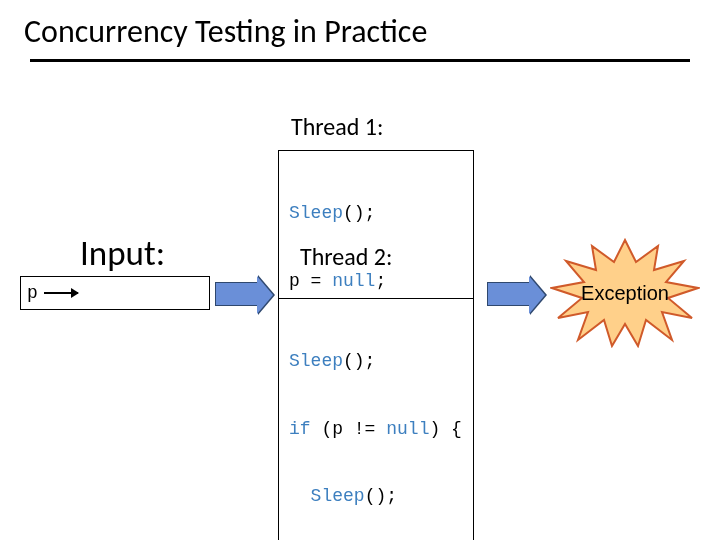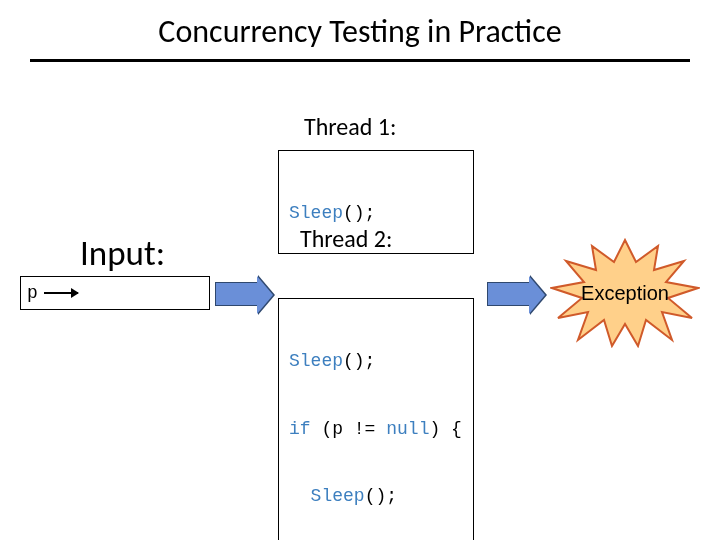--- a/index.html
+++ b/index.html
@@ -5,25 +5,25 @@
   * { box-sizing: border-box; margin: 0; padding: 0; }
   body {
     width: 720px;
     height: 540px;
     background: #fff;
     font-family: Calibri, Arial, sans-serif;
     position: relative;
     overflow: hidden;
   }
   .title {
-    text-align: center;
     font-size: 32px;
     font-weight: 400;
     color: #000;
     padding-top: 12px;
+    padding-left: 24px;
   }
   .hr {
     border: none;
     border-top: 3px solid #000;
     margin: 8px 30px 0 30px;
   }
   .thread-label {
     position: absolute;
     font-size: 24px;
     font-family: Calibri, Arial, sans-serif;
@@ -128,32 +128,33 @@
     color: #000;
     font-family: Liberation Sans, sans-serif;
   }
 </style>
 </head>
 <body>
 
 <div class="title">Concurrency Testing in Practice</div>
 <hr class="hr">
 
-<div class="thread-label" style="left:304px; top:112px;">Thread 1:</div>
+<div class="thread-label" style="left:291px; top:112px;">Thread 1:</div>
 <div class="codebox" style="left:278px; top:150px; width:196px;">
   <span class="line"><span class="tok-call">Sleep</span><span>();</span></span>
+  <span class="line"><span>p = </span><span class="tok-kw">null</span><span>;</span></span>
 </div>
 
 <div class="input-label">Input:</div>
 <div class="inputbox">
   <span class="p">p</span>
   <span class="arrow"></span>
 </div>
 
-<div class="thread-label" style="left:300px; top:224px;">Thread 2:</div>
+<div class="thread-label" style="left:300px; top:242px;">Thread 2:</div>
 <div class="codebox" style="left:278px; top:298px; width:196px;">
   <span class="line"><span class="tok-call">Sleep</span><span>();</span></span>
   <span class="line"><span class="tok-kw">if</span><span> (p != </span><span class="tok-kw">null</span><span>) {</span></span>
   <span class="line"><span>  </span><span class="tok-call">Sleep</span><span>();</span></span>
   
   
 </div>
 
 <div class="bigarrow" style="left:215px; top:282px;"></div>
 <div class="bigarrow" style="left:487px; top:282px;"></div>

